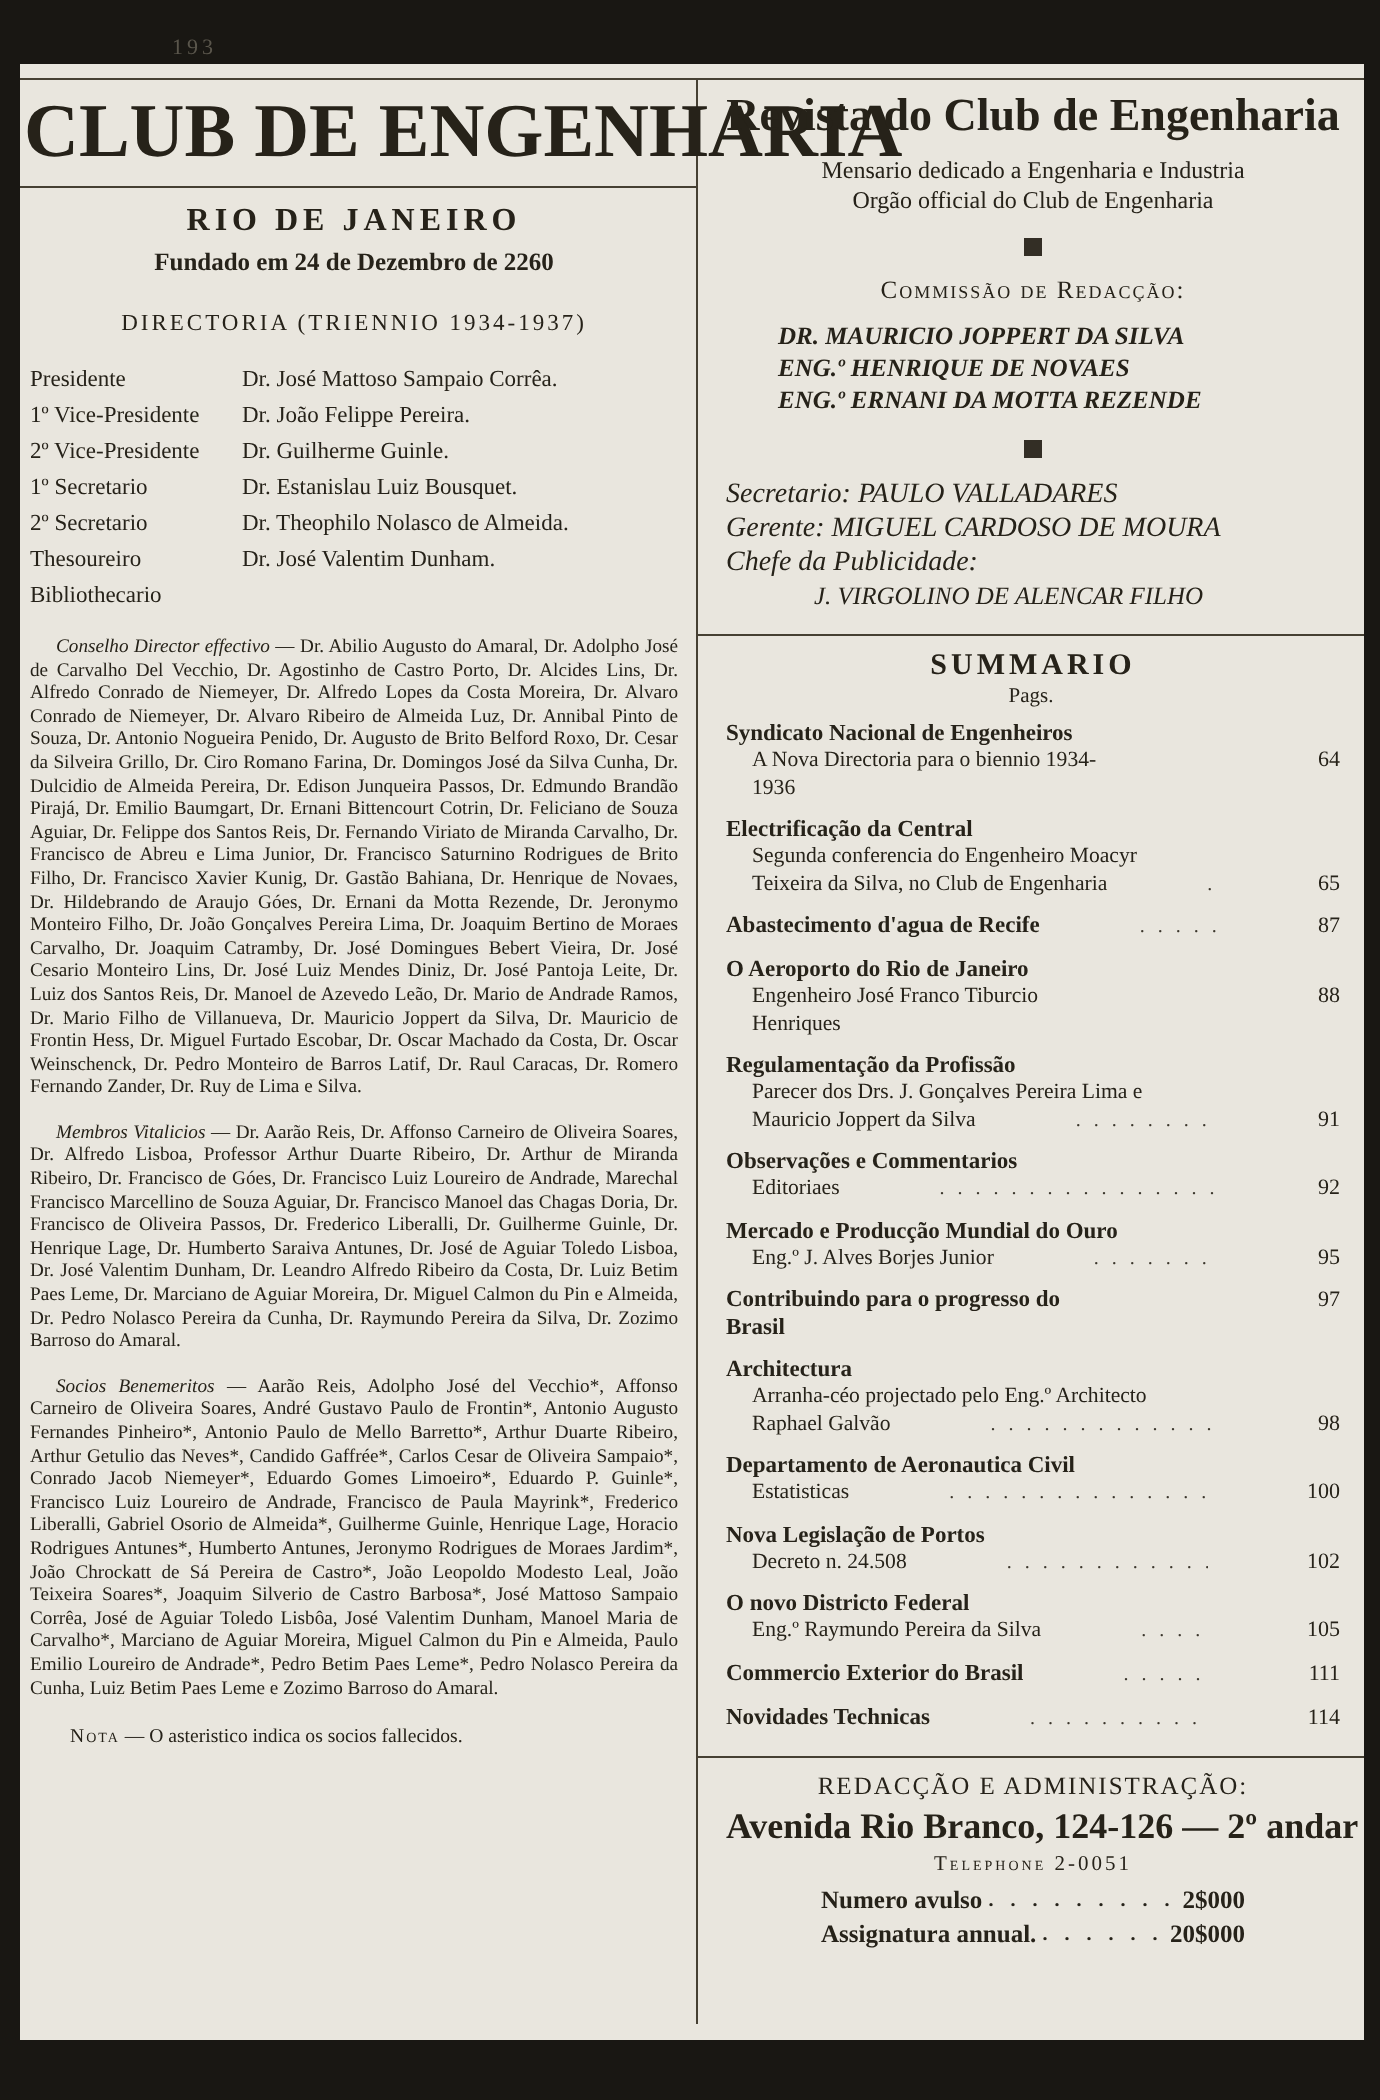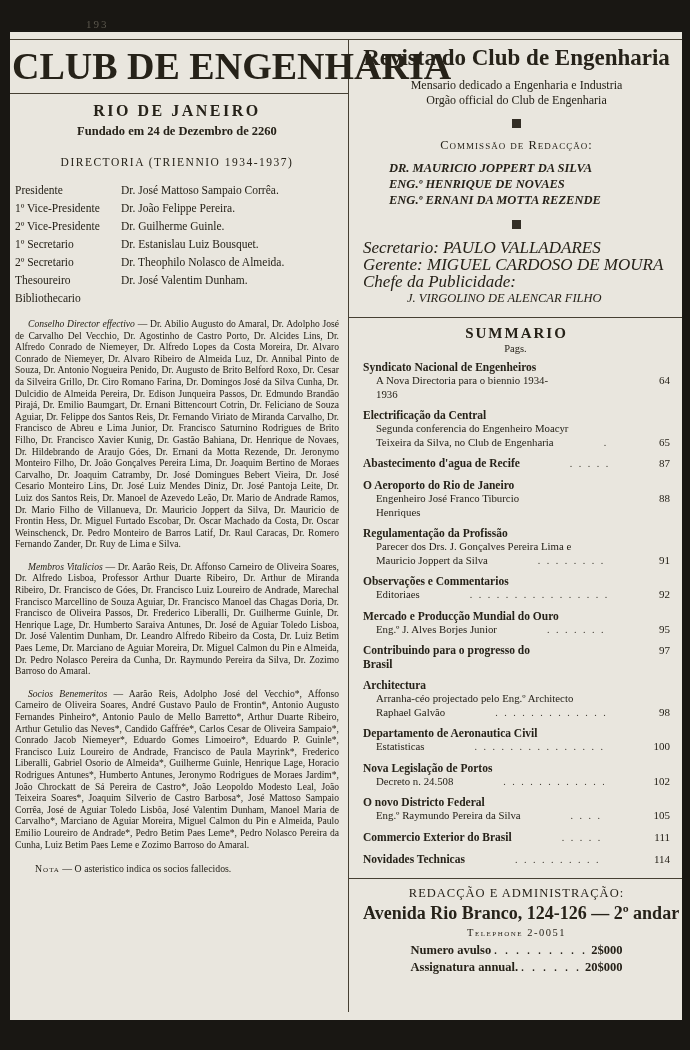--- a/index.html
+++ b/index.html
@@ -41,21 +41,21 @@
   .plabel     { font-weight: normal; font-style: italic; }
   .nota       { font-size: 9.8px; margin: 13px 0 0; }
   .nlabel     { font-variant: small-caps; letter-spacing: 1px; margin-left: 20px; }
 
   
   .rtitle { text-align: center; font-size: 23px; font-weight: bold; margin: 2px 0 7px; }
   .rsub   { text-align: center; font-size: 12px; line-height: 14.5px; margin: 0; }
   .sq     { width: 9px; height: 9px; background: #332e25; margin: 12px auto 10px; }
   .chead  { text-align: center; font-size: 12.5px; letter-spacing: 1px; font-variant: small-caps; margin: 0 0 7px; }
   .commissao-line { font-style: italic; font-weight: bold; font-size: 12.5px; line-height: 16px; margin-left: 26px; }
-  .staff-line { font-style: italic; font-size: 17px; line-height: 17px; }
+  .staff-line { font-style: italic; font-size: 14px; line-height: 17px; }
   .publicidade { font-style: italic; font-size: 12.5px; margin: 1px 0 0 44px; }
   .rhr    { height: 1px; background: #464033; margin: 11px -12px 7px -14px; }
   .sum-head { text-align: center; font-size: 15px; font-weight: bold; letter-spacing: 2px; margin: 5px 0 0; }
   .pags   { text-align: center; font-size: 10.5px; margin: 1px 2px 6px 0; }
   .entry  { margin-bottom: 7px; }
   .entry-title-row { font-size: 11.5px; line-height: 14px; }
   .entry-title { font-weight: bold; }
   .leader-row { display: flex; align-items: baseline; gap: 48px; }
   .entry-line { font-size: 10.8px; padding-left: 13px; line-height: 13.5px; }
   .dots   { flex: 1; overflow: hidden; white-space: nowrap; margin: 0 2px; font-size: 10px; letter-spacing: 2px; color: #3b362c; }

